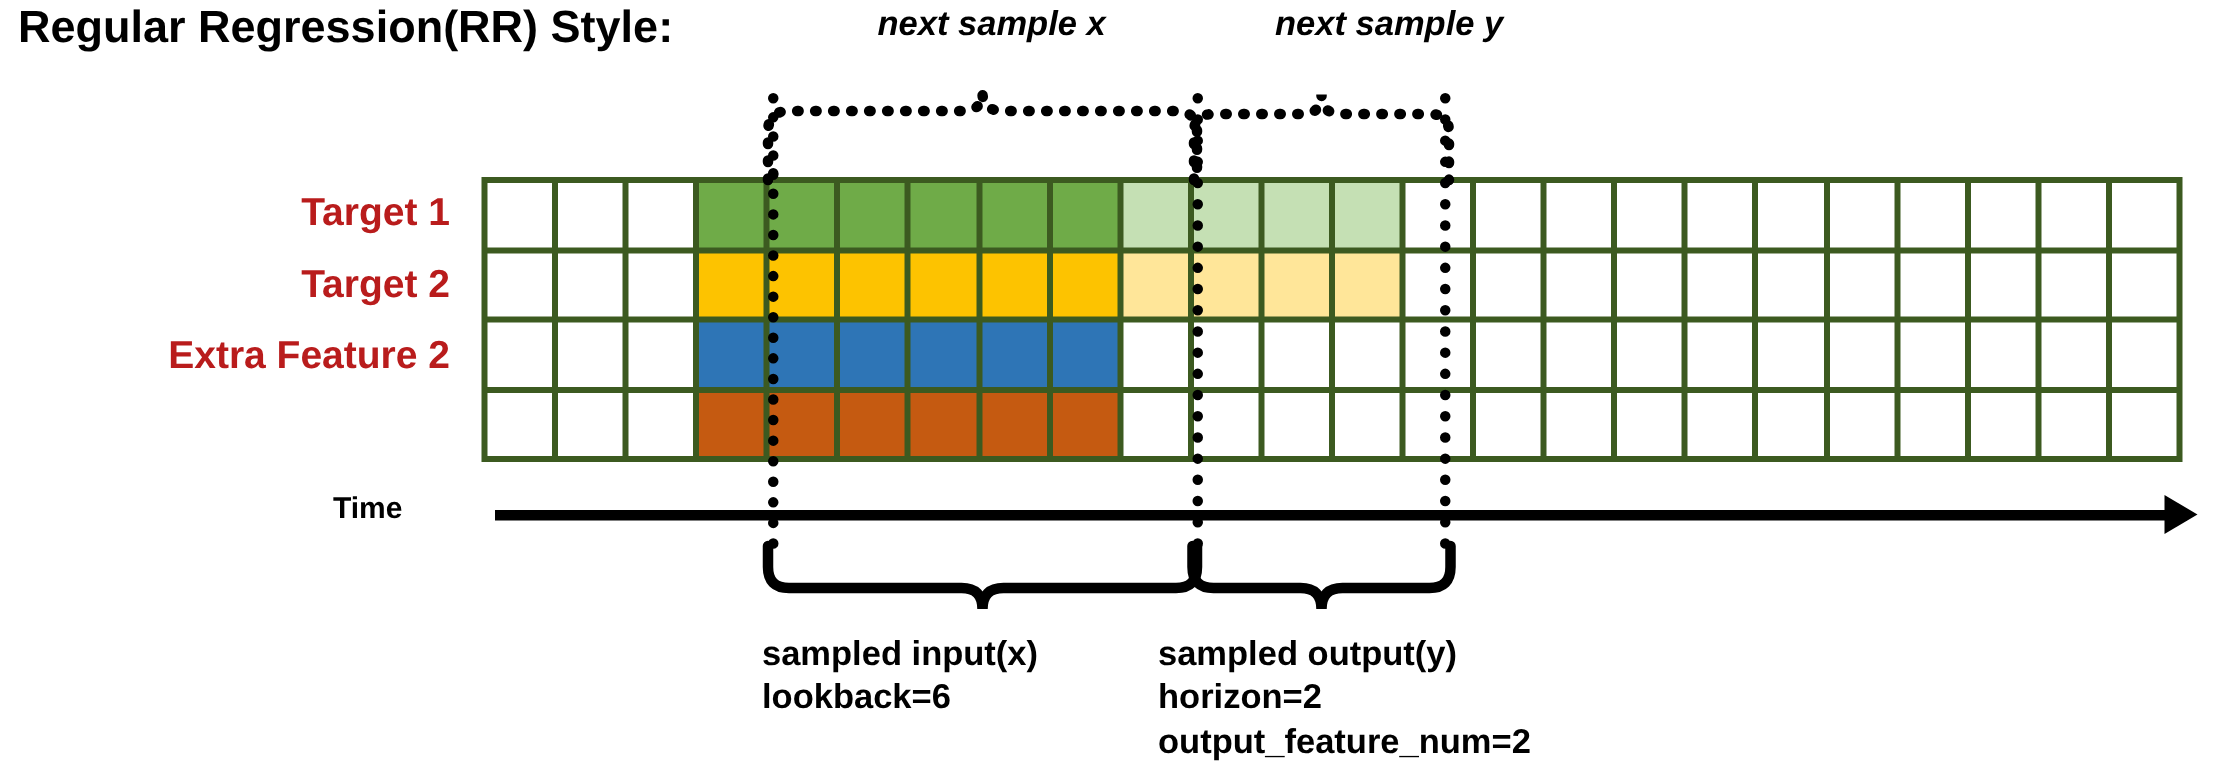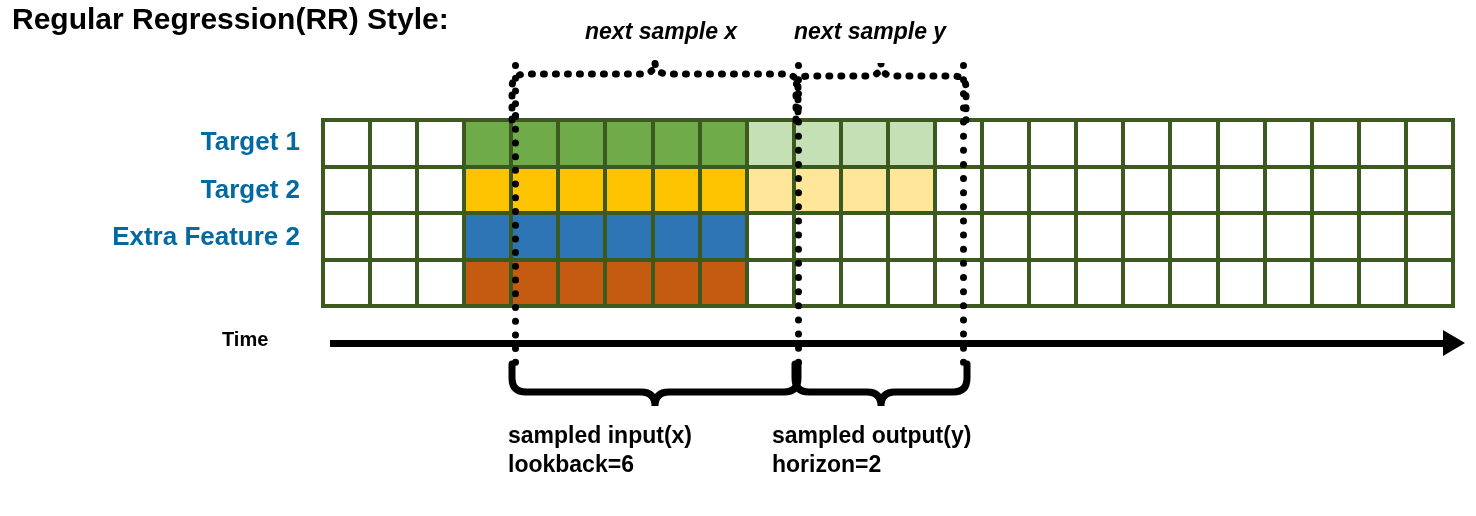--- a/index.html
+++ b/index.html
@@ -20,21 +20,21 @@
   }
 
   
   .row-labels{
     position:absolute;left:0px;top:118px;width:312px;
     display:flex;flex-direction:column;
   }
   .row-label{
     height:47.5px;display:flex;align-items:center;justify-content:flex-end;
     padding-right:12px;box-sizing:border-box;
-    font-size:26px;font-weight:700;color:#0369a1;white-space:nowrap;
+    font-size:26px;font-weight:700;color:#b91c1c;white-space:nowrap;
   }
 
   
   .grid{
     position:absolute;left:321px;top:118px;
     width:1134px;height:190px;
     background:#3c5a20;
     display:grid;
     grid-template-columns:repeat(24,1fr);
     grid-template-rows:repeat(4,1fr);
@@ -78,24 +78,23 @@
   .vg-top-a{left:512px;top:62px;height:58px;}
 
   
   .brace-top{position:absolute;}
   .brace-top svg{display:block;overflow:visible;}
 
   .lbl-top{
     position:absolute;
     font-size:23px;font-style:italic;font-weight:600;color:#000;
     white-space:nowrap;
-    margin-top:16px;
   }
   .lbl-next-x{left:585px;top:2px;}
-  .lbl-next-y{left:794px;top:2px;}
+  .lbl-next-y{left:850px;top:2px;}
 
   
   .brace-bot{position:absolute;}
   .brace-bot svg{display:block;overflow:visible;}
 
   
   .cap{
     position:absolute;
     font-size:23px;font-weight:600;color:#000;
     line-height:1.28;white-space:nowrap;
@@ -252,15 +251,16 @@
     </svg>
   </div>
 
   <div class="cap cap-in">
     <div>sampled input(x)</div>
     <div>lookback=6</div>
   </div>
   <div class="cap cap-out">
     <div>sampled output(y)</div>
     <div>horizon=2</div>
+    <div>output_feature_num=2</div>
   </div>
 
 </div>
 
 </body></html>

